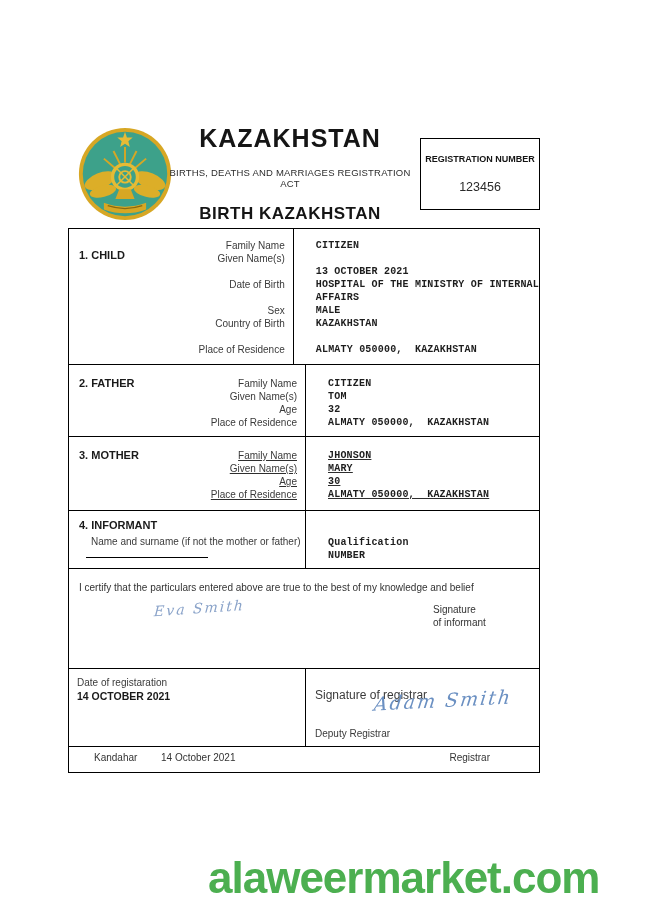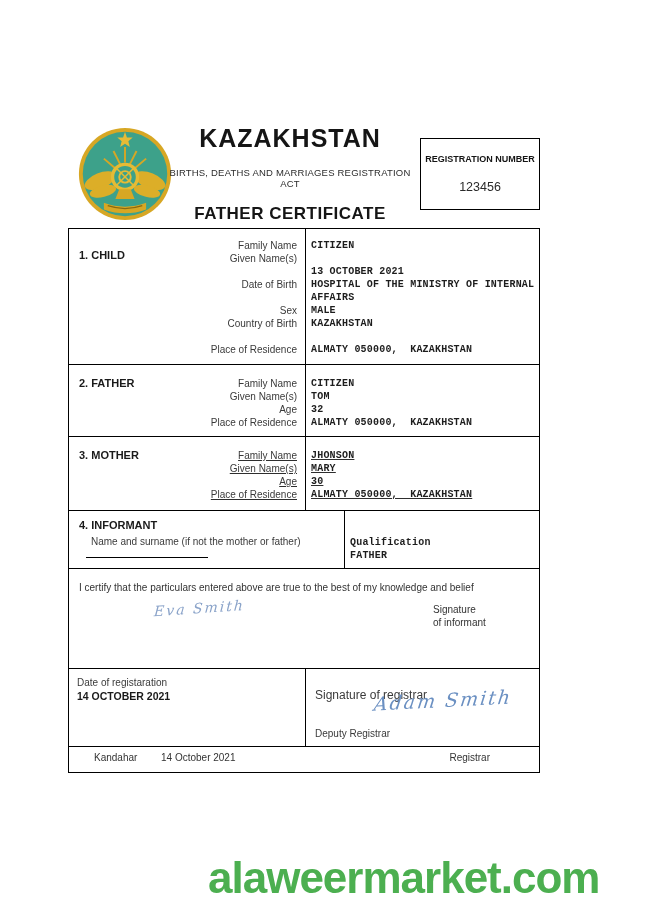--- a/index.html
+++ b/index.html
@@ -28,26 +28,26 @@
   .cert-table {
     left:68px; top:228px; width:472px;
     border:1.6px solid #000; box-sizing:border-box;
     background:#fff;
   }
   .row { display:flex; border-bottom:1px solid #000; box-sizing:border-box; position:relative; }
   .row:last-child { border-bottom:none; }
   .cell-l { width:236px; box-sizing:border-box; position:relative; }
   .cell-r { flex:1; border-left:1px solid #000; box-sizing:border-box; }
   .r1 { height:136px; } .r2 { height:72px; } .r3 { height:74px;text-decoration:underline; }
-  .r4 { height:58px;gap:39px; } .r5 { height:100px; } .r6 { height:78px; } .r7 { height:25px; }
+  .r4 { height:58px; } .r5 { height:100px; } .r6 { height:78px; } .r7 { height:25px; }
 
   .sec-title { position:absolute; left:10px; top:0; font-size:11px; font-weight:bold; color:#1a1a1a; }
   .pt10 { padding-top:10px; } .pt12 { padding-top:12px; }
   .labels { text-align:right; padding-right:8px; }
-  .values { padding-left:5px; }
+  .values { padding-left:22px; }
   .tline { height:13px; font-size:10px; line-height:13px; white-space:pre; }
   .lbl { color:#3a3a3a; }
   .mono { font-family:"Liberation Mono", monospace; font-weight:bold; color:#1d1d1d; letter-spacing:0.2px; }
 
   
   .inf-label { position:absolute; left:22px; top:25px; font-size:10px; color:#3a3a3a; }
   .inf-underline { position:absolute; left:17px; top:46px; width:122px; border-bottom:1.2px solid #000; }
   .inf-right { padding-top:25px; }
 
   
@@ -116,21 +116,21 @@
     <path d="M44,66 L56,66 L60,76 L40,76 Z" fill="#d7a724"></path>
 
     <path d="M28,80 Q50,88 72,80 L72,87 Q50,95 28,87 Z" fill="#d7a724"></path>
     <path d="M32,83 Q50,89 68,83" stroke="#8a6a10" stroke-width="1.4" fill="none"></path>
   </svg>
 </div>
 
 <div class="abs head-block">
   <div class="country-title">KAZAKHSTAN</div>
   <div class="act-line">BIRTHS, DEATHS AND MARRIAGES REGISTRATION ACT</div>
-  <div class="doc-title">FATHER CERTIFICATE</div>
+  <div class="doc-title">BIRTH KAZAKHSTAN</div>
 </div>
 
 <div class="abs reg-box">
   <div class="reg-label">REGISTRATION NUMBER</div>
   <div class="reg-number">123456</div>
 </div>
 
 <div class="abs cert-table">
 
   <div class="row r1">
@@ -198,21 +198,21 @@
   </div>
 
   <div class="row r4">
     <div class="cell-l">
       <div class="sec-title" style="top:8px">4. INFORMANT</div>
       <div class="inf-label">Name and surname (if not the mother or father)</div>
       <div class="inf-underline"></div>
     </div>
     <div class="cell-r inf-right values">
       <div class="tline mono">Qualification</div>
-      <div class="tline mono">FATHER</div>
+      <div class="tline mono">NUMBER</div>
     </div>
   </div>
 
   <div class="row r5">
     <div class="certify-statement">I certify that the particulars entered above are true to the best of my knowledge and belief</div>
     <div class="sig-informant">Eva Smith</div>
     <div class="sig-of-informant">
       <div>Signature</div>
       <div>of informant</div>
     </div>

